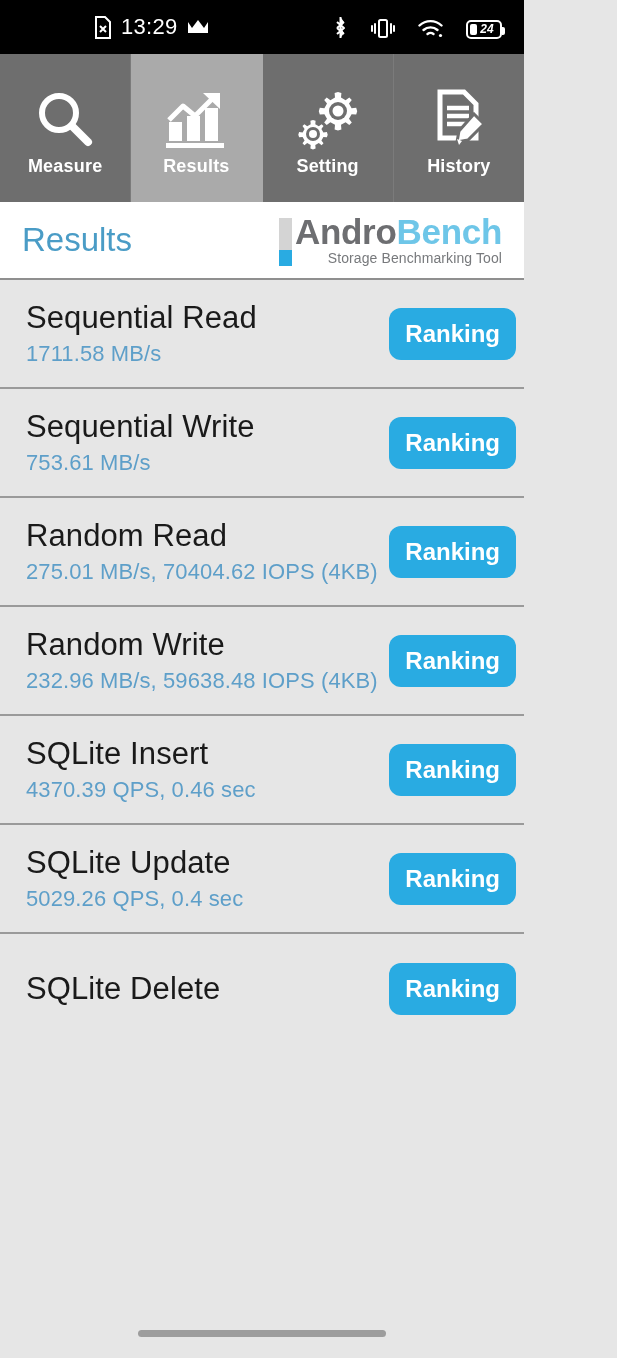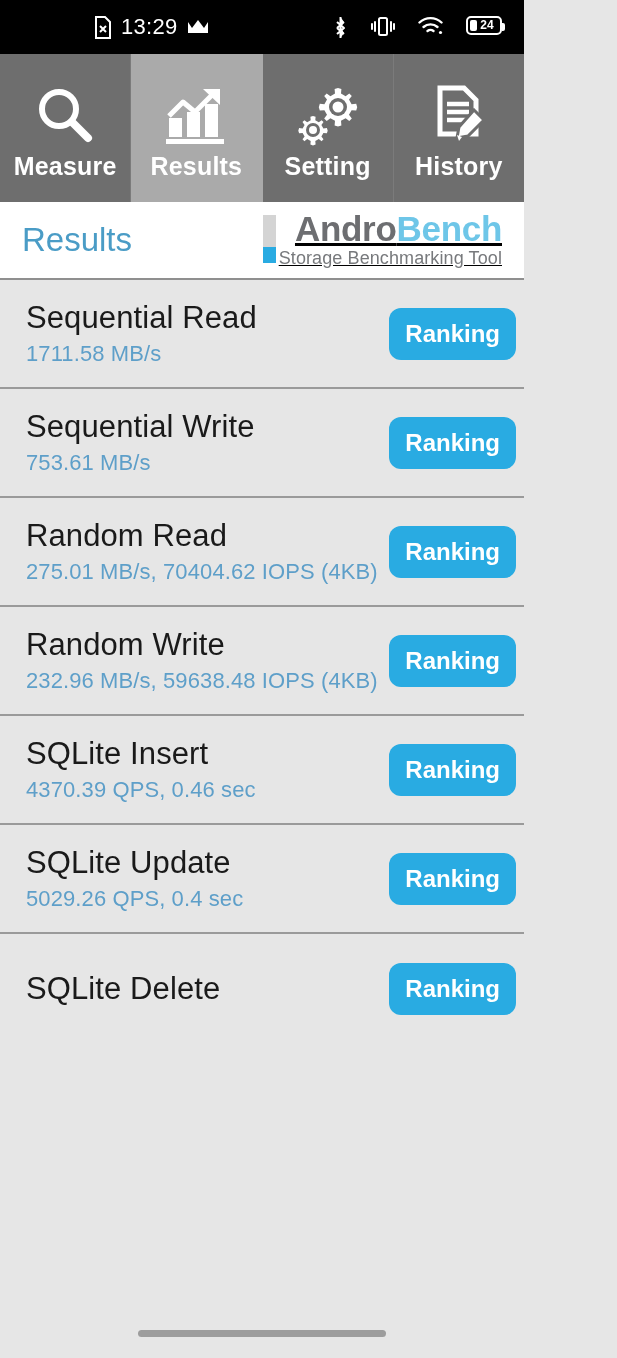--- a/index.html
+++ b/index.html
@@ -11,21 +11,21 @@
   }
   .phone { position:relative; width:524px; height:1358px; display:flex; flex-direction:column; }
 
   
   .statusbar {
     height:54px; background:#000; color:#fff;
     display:flex; align-items:center; flex:0 0 54px;
     padding:0 22px; font-size:21px; position:relative;
   }
   .sb-left { display:flex; align-items:center; gap:9px; margin-left:72px; }
-  .sb-right { display:flex; align-items:flex-start; gap:23px; margin-left:auto; }
+  .sb-right { display:flex; align-items:flex-end; gap:23px; margin-left:auto;font-style:italic; }
   .sb-time { font-size:22px; letter-spacing:.3px; font-weight:400; }
   .sb-ico { display:inline-flex; align-items:center; justify-content:center; }
   .batt {
     display:inline-flex; align-items:center; justify-content:center;
     border:2px solid #fff; border-radius:5px; width:36px; height:19px;
     font-size:12px; font-weight:700; position:relative; color:#fff;
   }
   .batt::after {
     content:""; position:absolute; right:-5px; top:5px; width:3px; height:8px;
     background:#fff; border-radius:0 2px 2px 0;
@@ -38,37 +38,37 @@
   
   .tabbar { display:flex; height:148px; flex:0 0 148px; background:#6e6e6e; }
   .tab {
     flex:1; display:flex; flex-direction:column; align-items:center; justify-content:center;
     color:#fff; position:relative; gap:4px; padding-top:6px;
     border-right:1px solid #7b7b7b;
   }
   .tab:last-child { border-right:none; }
   .tab.active { background:#aaaaaa; border-right-color:#aaaaaa; }
   .tab-icon { height:66px; display:flex; align-items:center; justify-content:center; }
-  .tab-label { font-size:25px; font-weight:700; letter-spacing:.2px;text-align:right; }
+  .tab-label { font-size:18px; font-weight:700; letter-spacing:.2px;text-align:right; }
 
   
   .header {
     height:78px; flex:0 0 78px; background:#fff; display:flex; align-items:center;
     padding:0 16px 0 22px; border-bottom:2px solid #8f8f8f; position:relative;
   }
   .header-title { font-size:33px; color:#4a9cc6; font-weight:400; }
-  .logo { margin-left:auto; display:flex; align-items:flex-start; gap:3px; padding-right:6px;text-decoration:underline; }
+  .logo { margin-left:auto; display:flex; align-items:flex-end; gap:3px; padding-right:6px; }
   .logo-bar { width:13px; height:48px; display:flex; flex-direction:column; margin-top:4px; }
   .logo-bar .g { flex:1; background:#d4d4d4; }
   .logo-bar .b { height:16px; background:#29abe2; }
   .logo-text { display:flex; flex-direction:column; align-items:flex-end; }
   .logo-word { font-size:35px; font-weight:700; line-height:1.02; letter-spacing:-.3px; }
   .logo-word .andro { color:#6d6e71; }
   .logo-word .bench { color:#6ec6e8; }
-  .logo-sub { font-size:18px; color:#77797c; letter-spacing:.1px; margin-top:1px; }
+  .logo-sub { font-size:14px; color:#77797c; letter-spacing:.1px; margin-top:1px; }
 
   
   .list { flex:1; background:#e6e6e6; overflow:hidden; }
   .row {
     height:109px; padding:0 8px 0 26px; display:flex; align-items:center;
     border-bottom:2px solid #9a9a9a; background:#e6e6e6;
   }
   .row .texts { display:flex; flex-direction:column; justify-content:center; gap:5px; }
   .row-title { font-size:31px; color:#1a1a1a; font-weight:400; letter-spacing:.1px; }
   .row-value { font-size:22px; color:#5e9fc9; letter-spacing:.1px; }

